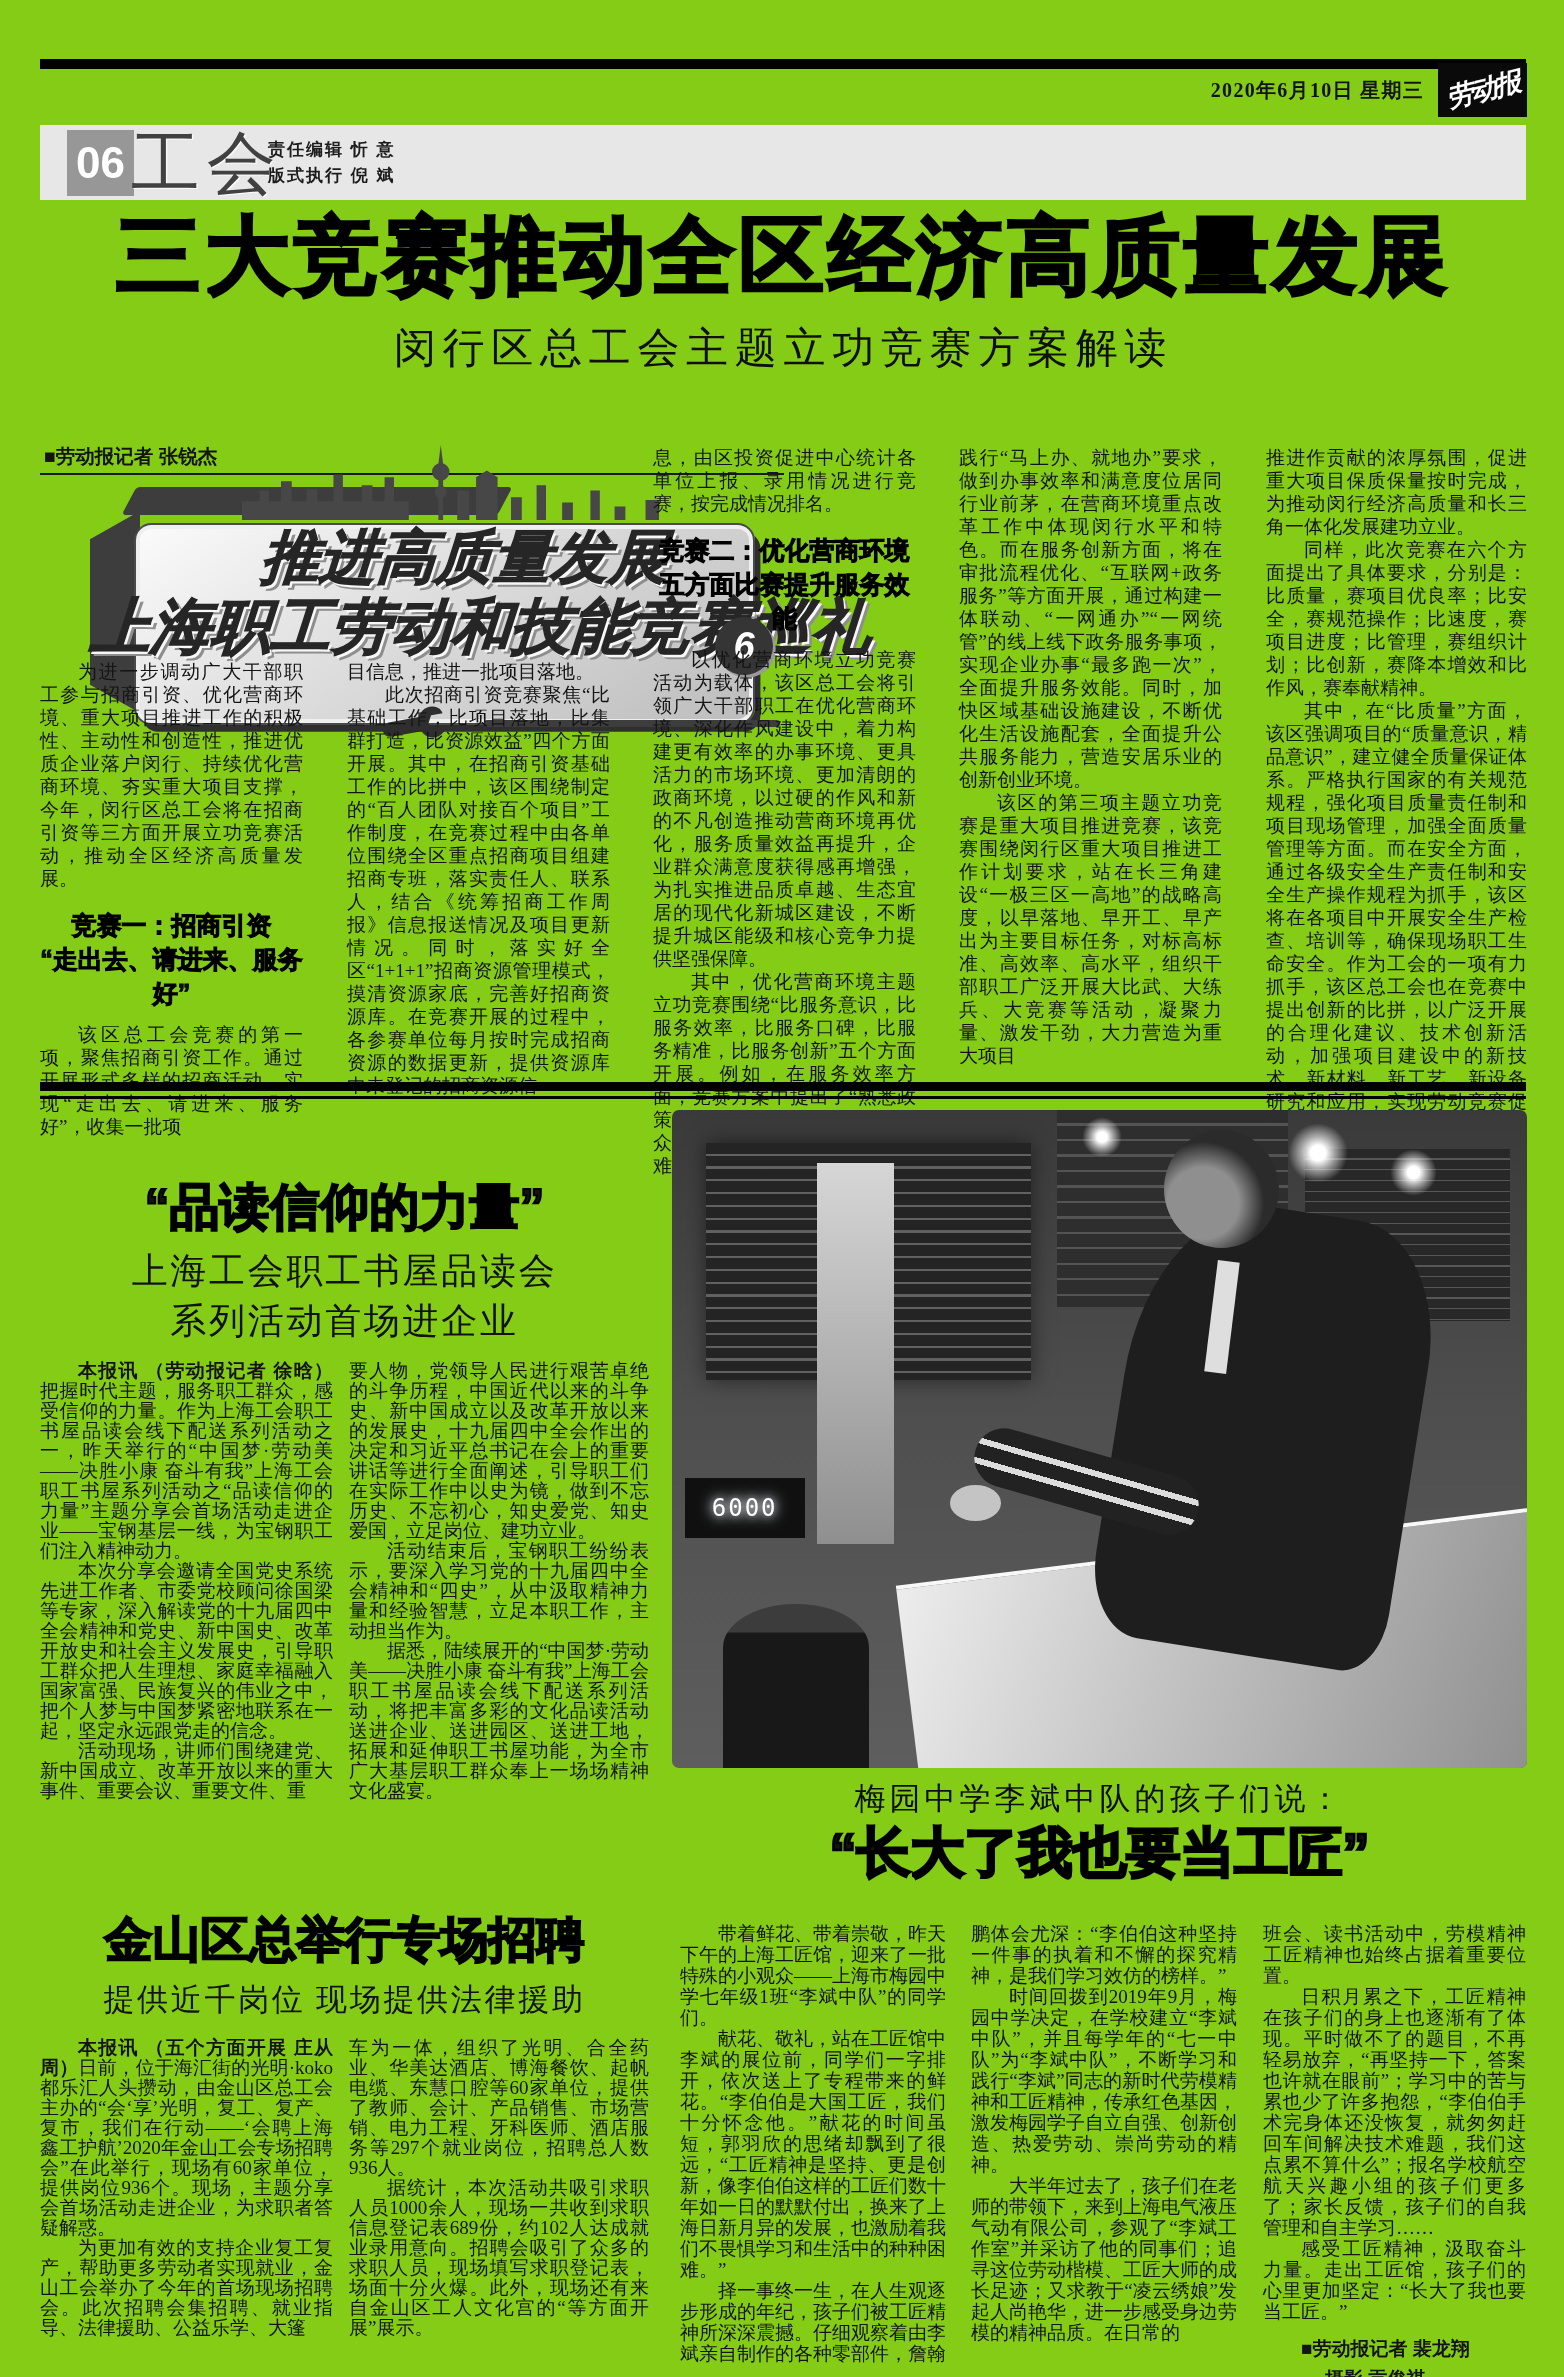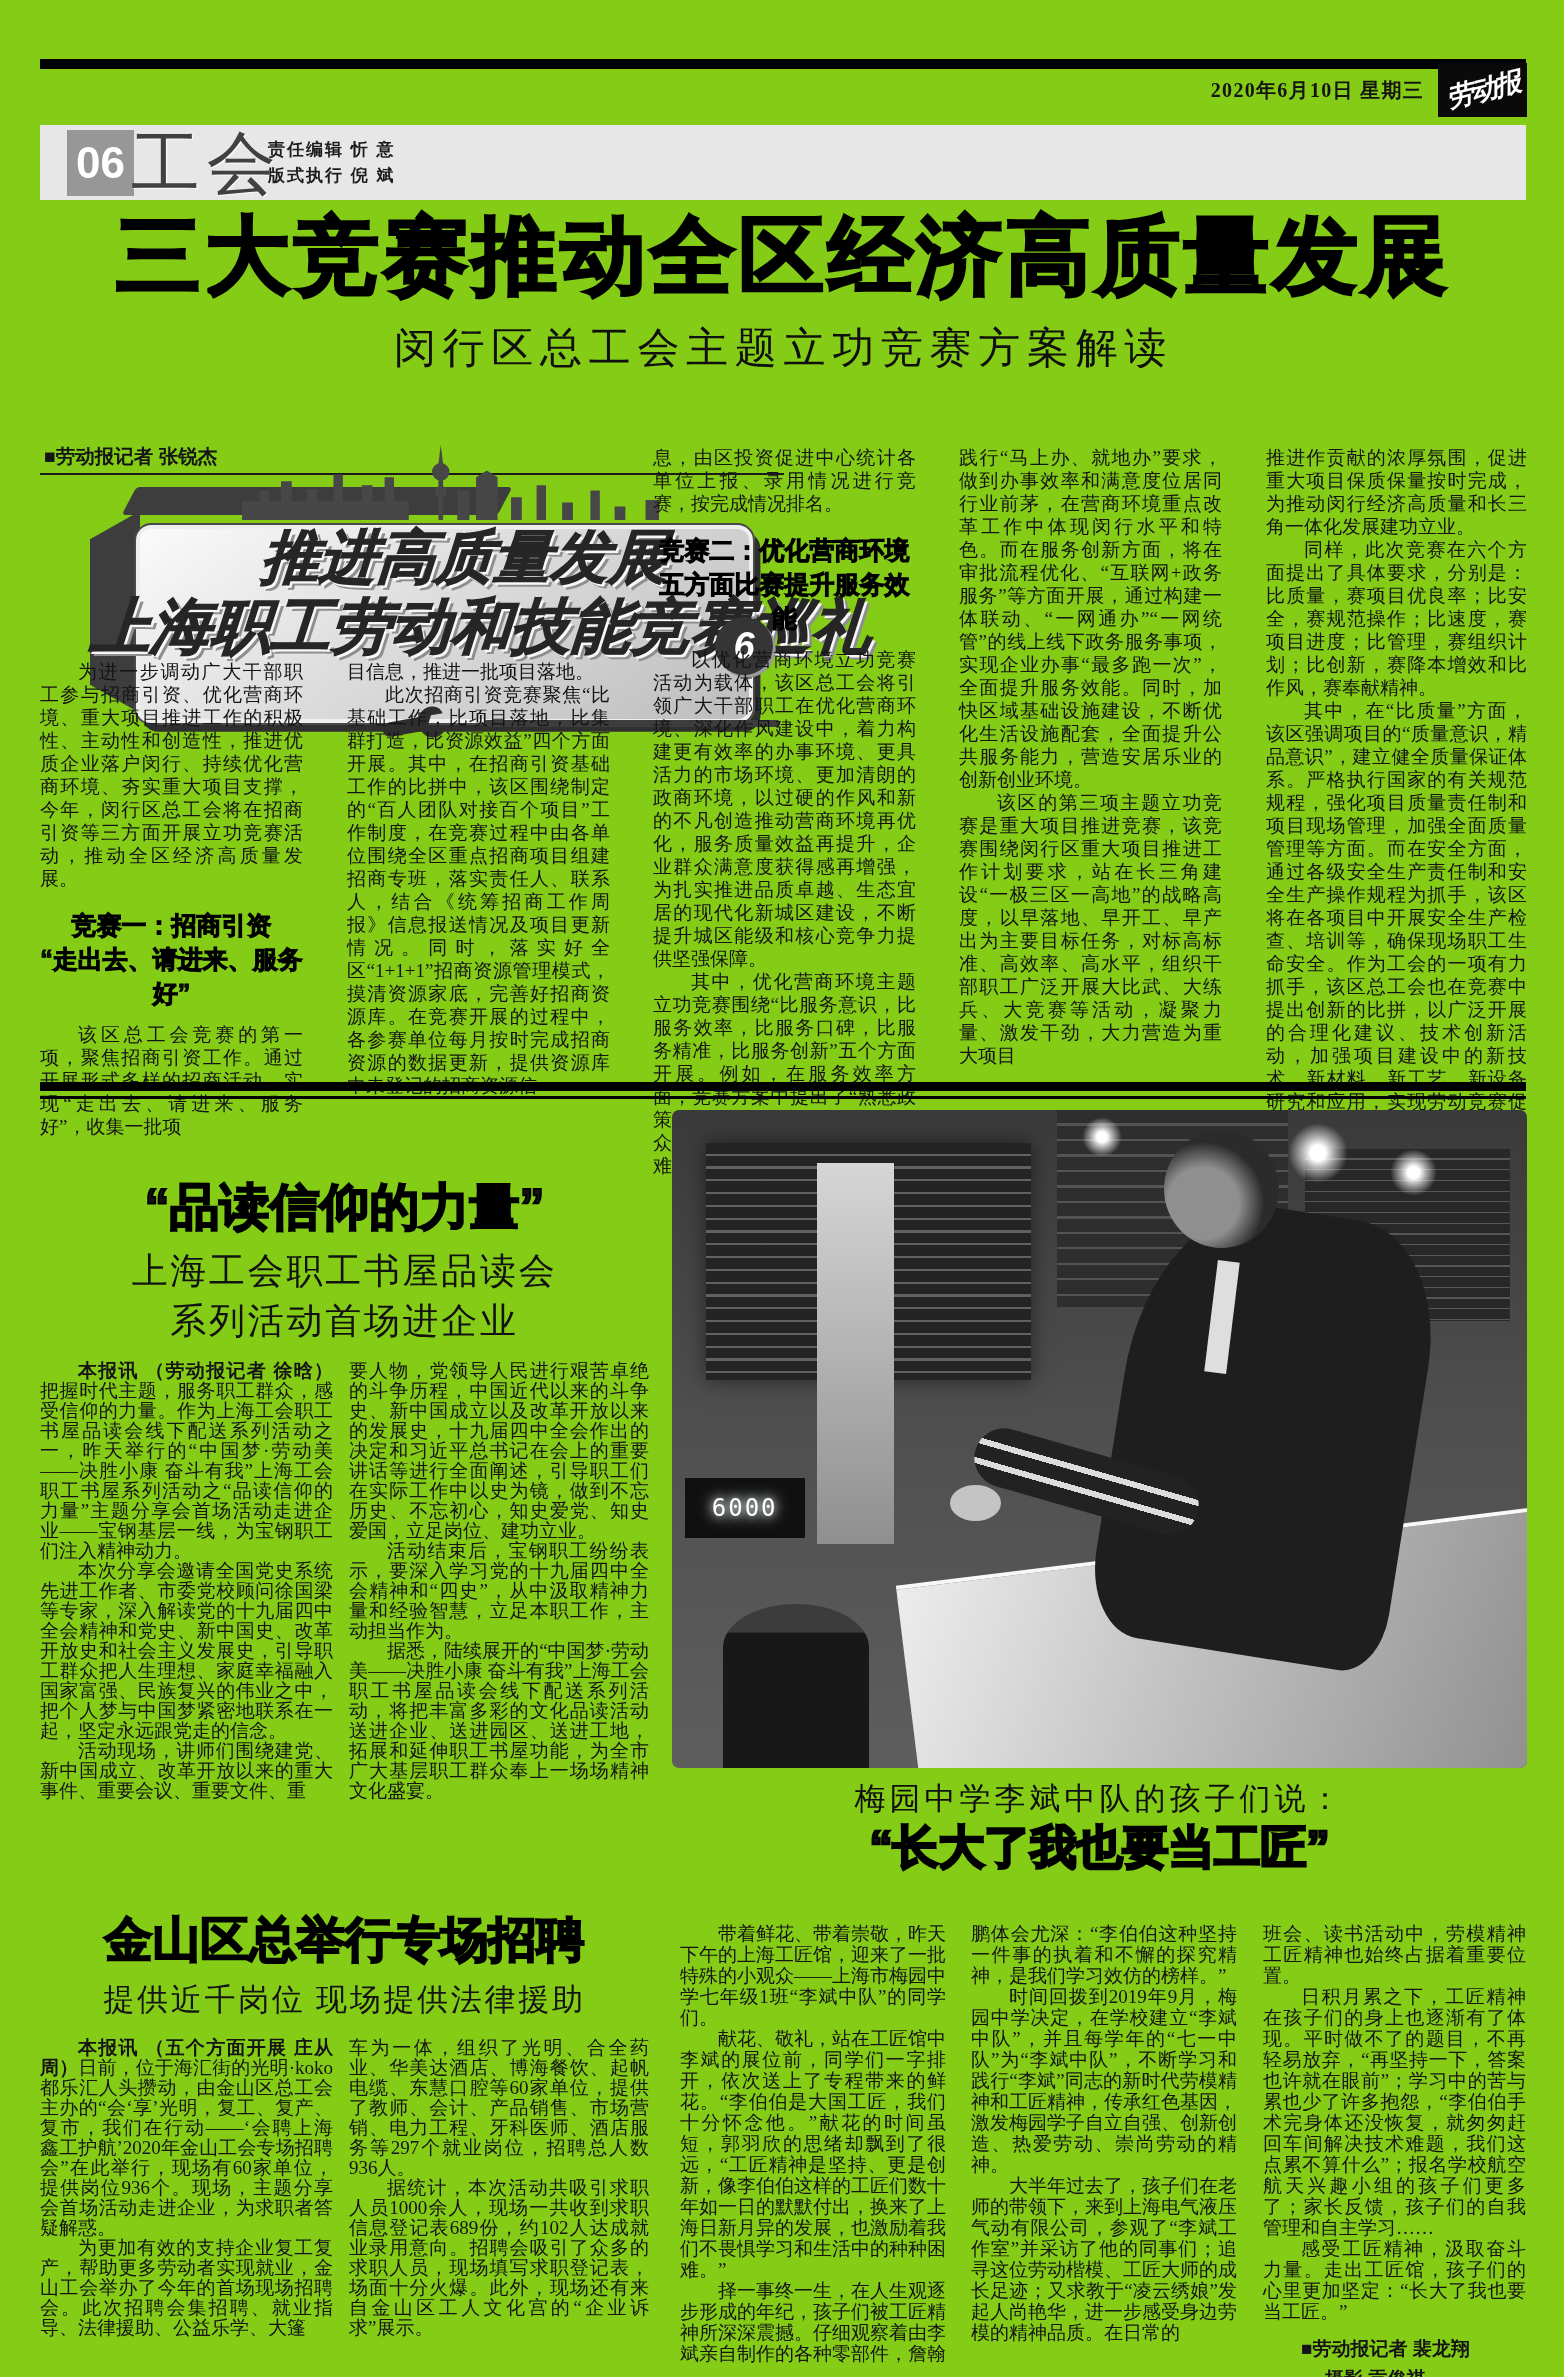--- a/index.html
+++ b/index.html
@@ -110,21 +110,21 @@
     background:radial-gradient(circle at 34% 62%, #8f8f8f 0 34%, #2b2b2b 58%); border-radius:50%; }
   .boy-arm { position:absolute; left:35%; top:52%; width:27%; height:9%;
     background:linear-gradient(180deg,#222 0 28%, #dcdcdc 28% 38%, #222 38% 62%, #dcdcdc 62% 72%, #222 72% 100%);
     border-radius:30px; transform:rotate(16deg); }
   .boy-hand { position:absolute; left:32.5%; top:57%; width:6%; height:5.5%; background:#c4c4c4; border-radius:50%; }
   .boy-lanyard { position:absolute; left:63%; top:23%; width:2.6%; height:17%; background:#dedede; transform:rotate(7deg); }
   
   .a4kicker { position:absolute; left:672px; top:1778px; width:855px; text-align:center;
     font-size:31px; letter-spacing:4px; color:#0e0e0e; }
   .a4head { position:absolute; left:672px; top:1817px; width:855px; text-align:center;
-    font-family:"Liberation Sans","DejaVu Sans",sans-serif; font-weight:bold; font-size:46px;
+    font-family:"Liberation Sans","DejaVu Sans",sans-serif; font-weight:bold; font-size:54px;
     -webkit-text-stroke:2.7px #000; }
   .brcol { width:266px; line-height:21px; }
   .credit { font-family:"Liberation Sans","DejaVu Sans",sans-serif; font-weight:bold;
     font-size:19px; line-height:30px; margin-top:12px; }
   .credit .c1 { padding-left:38px; }
   .credit .c2 { padding-left:62px; }
 </style>
 </head>
 <body>
 
@@ -228,21 +228,21 @@
   </div>
 
   <div class="a3head">金山区总举行专场招聘</div>
   <div class="a3sub">提供近千岗位 现场提供法律援助</div>
   <div class="col blcol" style="left:40px; top:2038px;">
     <p class="p"><b class="leadin">本报讯 （五个方面开展 庄从周）</b><span>日前，位于海汇街的光明·koko都乐汇人头攒动，由金山区总工会主办的“会‘享’光明，复工、复产、复市，我们在行动——‘会聘上海 鑫工护航’2020年金山工会专场招聘会”在此举行，现场有60家单位，提供岗位936个。现场，主题分享会首场活动走进企业，为求职者答疑解惑。</span></p>
     <p class="p">为更加有效的支持企业复工复产，帮助更多劳动者实现就业，金山工会举办了今年的首场现场招聘会。此次招聘会集招聘、就业指导、法律援助、公益乐学、大篷</p>
   </div>
   <div class="col blcol" style="left:349px; top:2038px; width:300px;">
     <p class="p cont">车为一体，组织了光明、合全药业、华美达酒店、博海餐饮、起帆电缆、东慧口腔等60家单位，提供了教师、会计、产品销售、市场营销、电力工程、牙科医师、酒店服务等297个就业岗位，招聘总人数936人。</p>
-    <p class="p">据统计，本次活动共吸引求职人员1000余人，现场一共收到求职信息登记表689份，约102人达成就业录用意向。招聘会吸引了众多的求职人员，现场填写求职登记表，场面十分火爆。此外，现场还有来自金山区工人文化宫的“企业诉求”展示。</p>
+    <p class="p">据统计，本次活动共吸引求职人员1000余人，现场一共收到求职信息登记表689份，约102人达成就业录用意向。招聘会吸引了众多的求职人员，现场填写求职登记表，场面十分火爆。此外，现场还有来自金山区工人文化宫的“等方面开展”展示。</p>
   </div>
 
   <div class="photo">
     <div class="ph-panel1"></div>
     <div class="ph-panel2"></div>
     <div class="ph-panel3"></div>
     <div class="spot" style="left:72%; top:2%; width:60px; height:60px;"></div>
     <div class="spot" style="left:84%; top:6%; width:47px; height:47px;"></div>
     <div class="spot" style="left:48%; top:1%; width:40px; height:40px;"></div>
     <div class="ph-col"></div>

